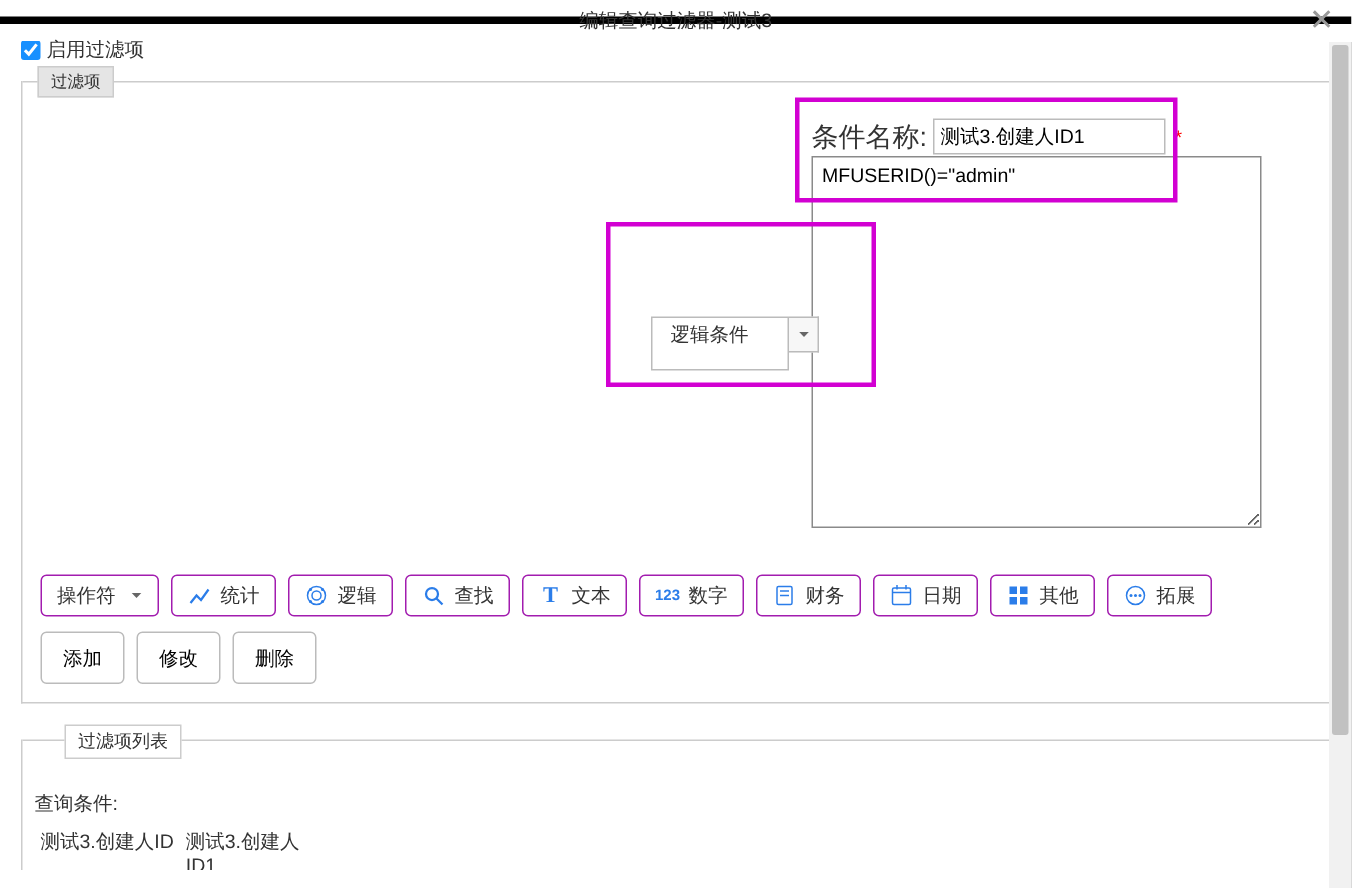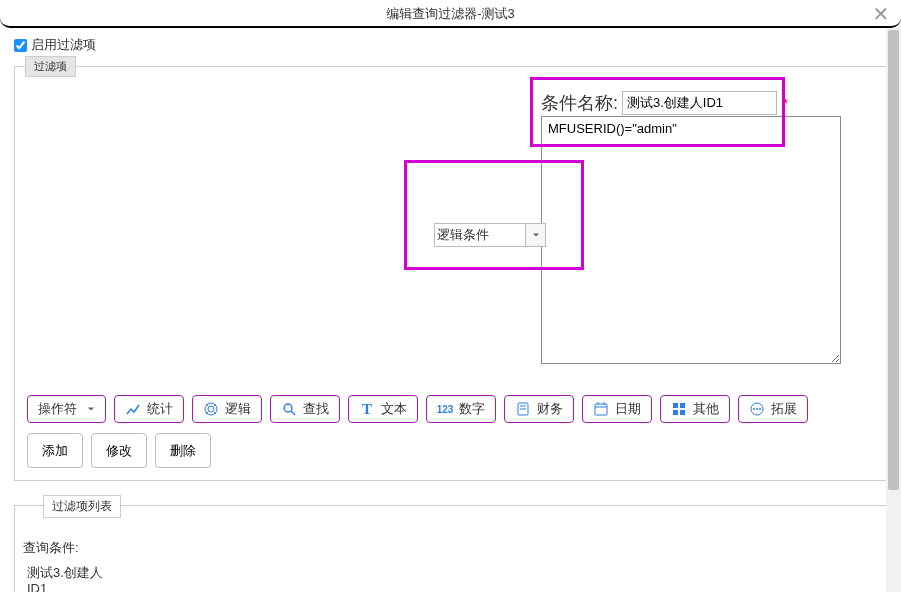--- a/index.html
+++ b/index.html
@@ -1,37 +1,37 @@
 <!DOCTYPE html>
 <html><head>
 <meta charset="utf-8">
 <style>
 * { box-sizing: border-box; margin: 0; padding: 0; }
 body { font-family: "Microsoft YaHei", Arial, sans-serif; font-size: 13px; color: #333; background: #fff; width: 901px; height: 592px; overflow: hidden; position: relative; }
-.dialog-header { height: 28px; line-height: 28px; background: #fff; border-bottom: 2px solid #000000; position: relative; text-align: center; border-radius: 10px; }
+.dialog-header { height: 16px; line-height: 28px; background: #fff; border-bottom: 5px solid #000000; position: relative; text-align: center; }
 .dialog-title { font-size: 13px; color: #333; }
 .close-x { position: absolute; right: 8px; top: 0; font-size: 20px; color: #999; cursor: pointer; width: 24px; height: 28px; text-align: center; }
 .body-area { padding: 8px 14px 0 14px; height: 564px; overflow-y: auto; position: relative; }
 .scrollbar-track { position: absolute; right: 0; top: 28px; bottom: 0; width: 15px; background: #f1f1f1; }
 .scrollbar-thumb { position: absolute; left: 2px; top: 2px; width: 11px; height: 460px; background: #c1c1c1; border-radius: 2px; }
 .enable-row { display: flex; align-items: center; gap: 4px; margin-bottom: 10px; }
 .enable-row input[type=checkbox] { accent-color: #1890ff; }
 .fieldset { border: 1px solid #ccc; border-top: none; position: relative; padding: 45px 12px 12px 12px; margin-top: 12px; }
 .fieldset-legend { position: absolute; top: -10px; left: 10px; background: #e5e5e5; padding: 2px 8px; border: 1px solid #ccc; font-size: 11px; }
 .fieldset::before { content: ""; position: absolute; top: 0; left: 0; right: 0; border-top: 1px solid #ccc; }
 .fieldset.top { padding-top: 25px; padding-bottom: 12px; }
 .highlight-box { border: 3px solid #d200d2; position: absolute; pointer-events: none; }
 .cond-area { position: relative; }
 .cond-name-row { display: flex; align-items: center; gap: 4px; position: absolute; left: 514px; top: 0px; }
 .cond-name-label { font-size: 18px; }
 .cond-name-input { width: 155px; height: 24px; border: 1px solid #bbb; padding: 0 4px; font-size: 13px; }
 .req-star { color: red; margin-left: 2px; }
 .expr-textarea { position: absolute; left: 514px; top: 25px; width: 300px; height: 248px; border: 1px solid #8a8a8a; padding: 4px 6px; font-size: 13px; resize: both; font-family: inherit; }
 .logic-dd-wrap { position: absolute; left: 407px; top: 132px; display: flex; }
-.logic-dd { width: 92px; height: 24px; border: 1px solid #bbb; padding: 0 2px; font-size: 13px; line-height: 22px; background: #fff; }
+.logic-dd { width: 92px; height: 36px; border: 1px solid #bbb; padding: 0 12px; font-size: 13px; line-height: 22px; background: #fff; }
 .logic-dd-arrow { width: 20px; height: 24px; border: 1px solid #bbb; border-left: none; display: flex; align-items: center; justify-content: center; background: #f7f7f7; cursor: pointer; }
 .logic-dd-arrow svg { width: 8px; height: 8px; fill: #666; }
 .cond-spacer { height: 290px; }
 .btn-row { display: flex; gap: 8px; margin-top: 14px; flex-wrap: wrap; }
 .btn-row.second { margin-top: 10px; }
 .fn-btn { display: flex; align-items: center; gap: 6px; height: 28px; padding: 0 10px; border: 1px solid #a21caf; background: #fff; border-radius: 4px; cursor: pointer; font-size: 13px; color: #333; }
 .fn-btn .ico { width: 16px; height: 16px; display: flex; align-items: center; justify-content: center; color: #2b7de9; font-weight: bold; font-size: 12px; }
 .op-btn { position: relative; }
 .op-btn .dd-caret { margin-left: 4px; }
 .plain-btn { height: 35px; padding: 0 14px; border: 1px solid #bbb; background: #fff; border-radius: 4px; cursor: pointer; font-size: 13px; }
@@ -182,20 +182,21 @@
       <button class="plain-btn">添加</button>
       <button class="plain-btn">修改</button>
       <button class="plain-btn">删除</button>
     </div>
   </div>
 
   <div class="list-fieldset">
     <div class="list-legend">过滤项列表</div>
     <div class="query-cond-label">查询条件:</div>
     <div class="cond-chips">
+      <div class="chip">测试3.创建人ID</div>
       <div class="chip sel">测试3.创建人ID1</div>
     </div>
   </div>
 
 </div>
 
 <div class="scrollbar-track">
   <div class="scrollbar-thumb"></div>
 </div>
 

